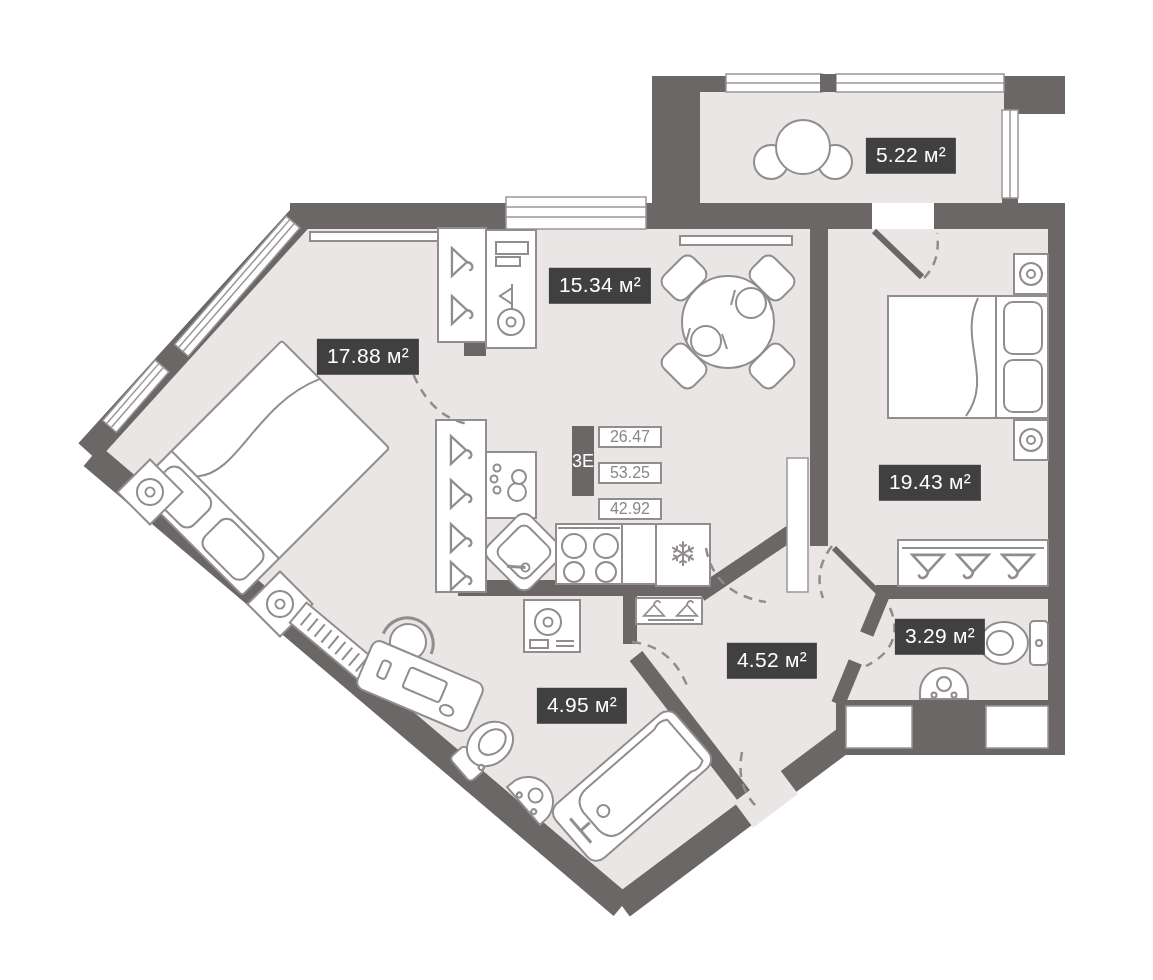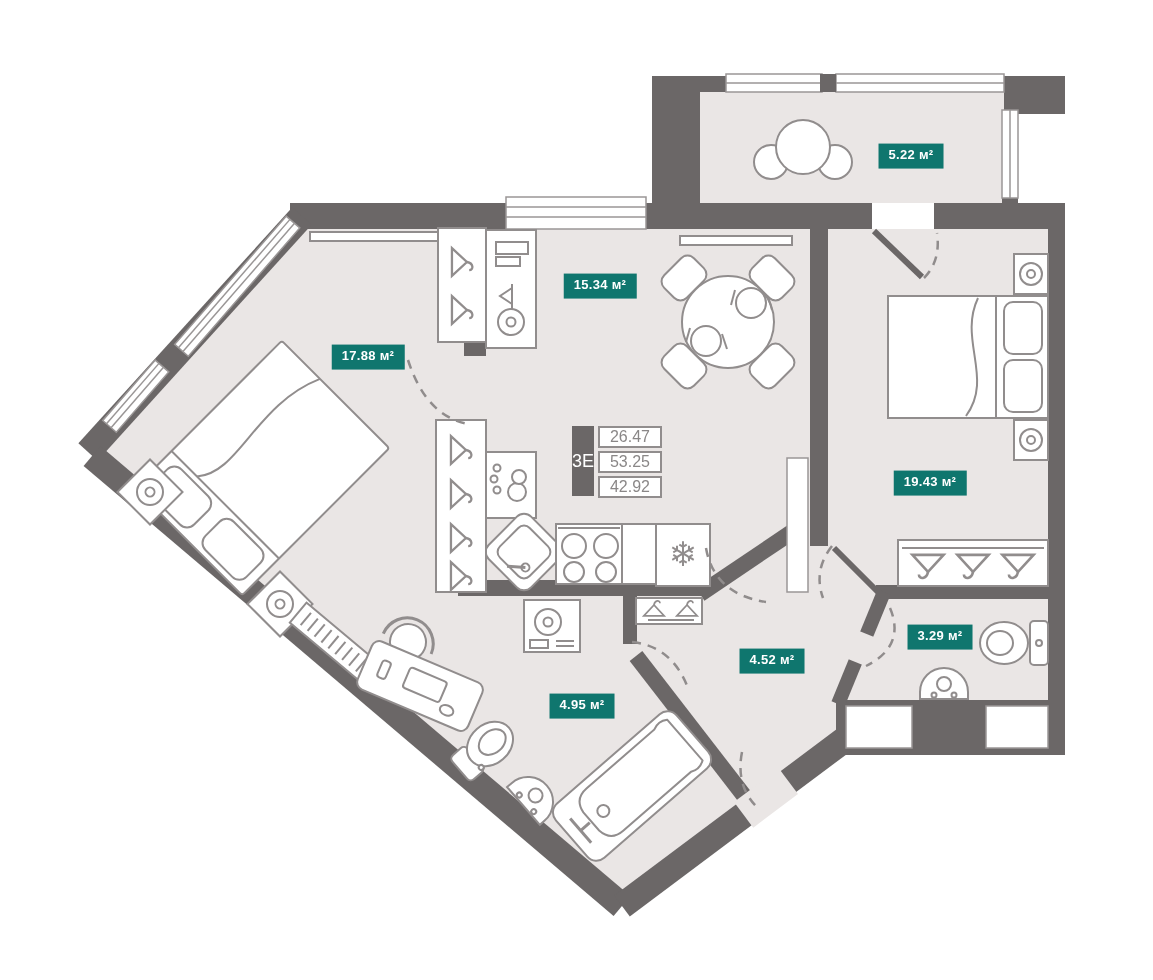--- a/index.html
+++ b/index.html
@@ -1,25 +1,25 @@
 <!DOCTYPE html>
 <html><head>
 <meta charset="utf-8">
 <style>
   html,body{margin:0;padding:0;background:#fff;}
   #stage{position:relative;width:1153px;height:980px;background:#ffffff;overflow:hidden;
          font-family:"Liberation Sans",sans-serif;}
   #plan-svg{position:absolute;left:0;top:0;}
-  .area-badge{position:absolute;transform:translate(-50%,-50%);background:#0f766e;color:#fff;
-              font-size:13px;line-height:1.45;padding:2px 10px 4px;white-space:nowrap;
-              letter-spacing:.3px;font-weight:bold;}
+  .area-badge{position:absolute;transform:translate(-50%,-50%);background:#404040;color:#fff;
+              font-size:21px;line-height:1.45;padding:2px 10px 4px;white-space:nowrap;
+              letter-spacing:.3px;}
   #spec-table{position:absolute;left:572px;top:426px;display:flex;gap:4px;}
   #spec-unit{width:22px;height:70px;background:#6b6767;color:#fff;display:flex;
              align-items:center;justify-content:center;font-size:18px;}
-  #spec-vals{display:flex;flex-direction:column;gap:3px;}
+  #spec-vals{display:flex;flex-direction:column;gap:14px;}
   .spec-cell{width:56px;height:18px;background:#fff;border:2px solid #918d8d;color:#8a8787;
              font-size:16px;display:flex;align-items:center;justify-content:center;padding:0 2px;}
 </style>
 </head>
 <body>
 
 <div id="stage">
 
 <svg id="plan-svg" width="1153" height="980" viewBox="0 0 1153 980">
 

